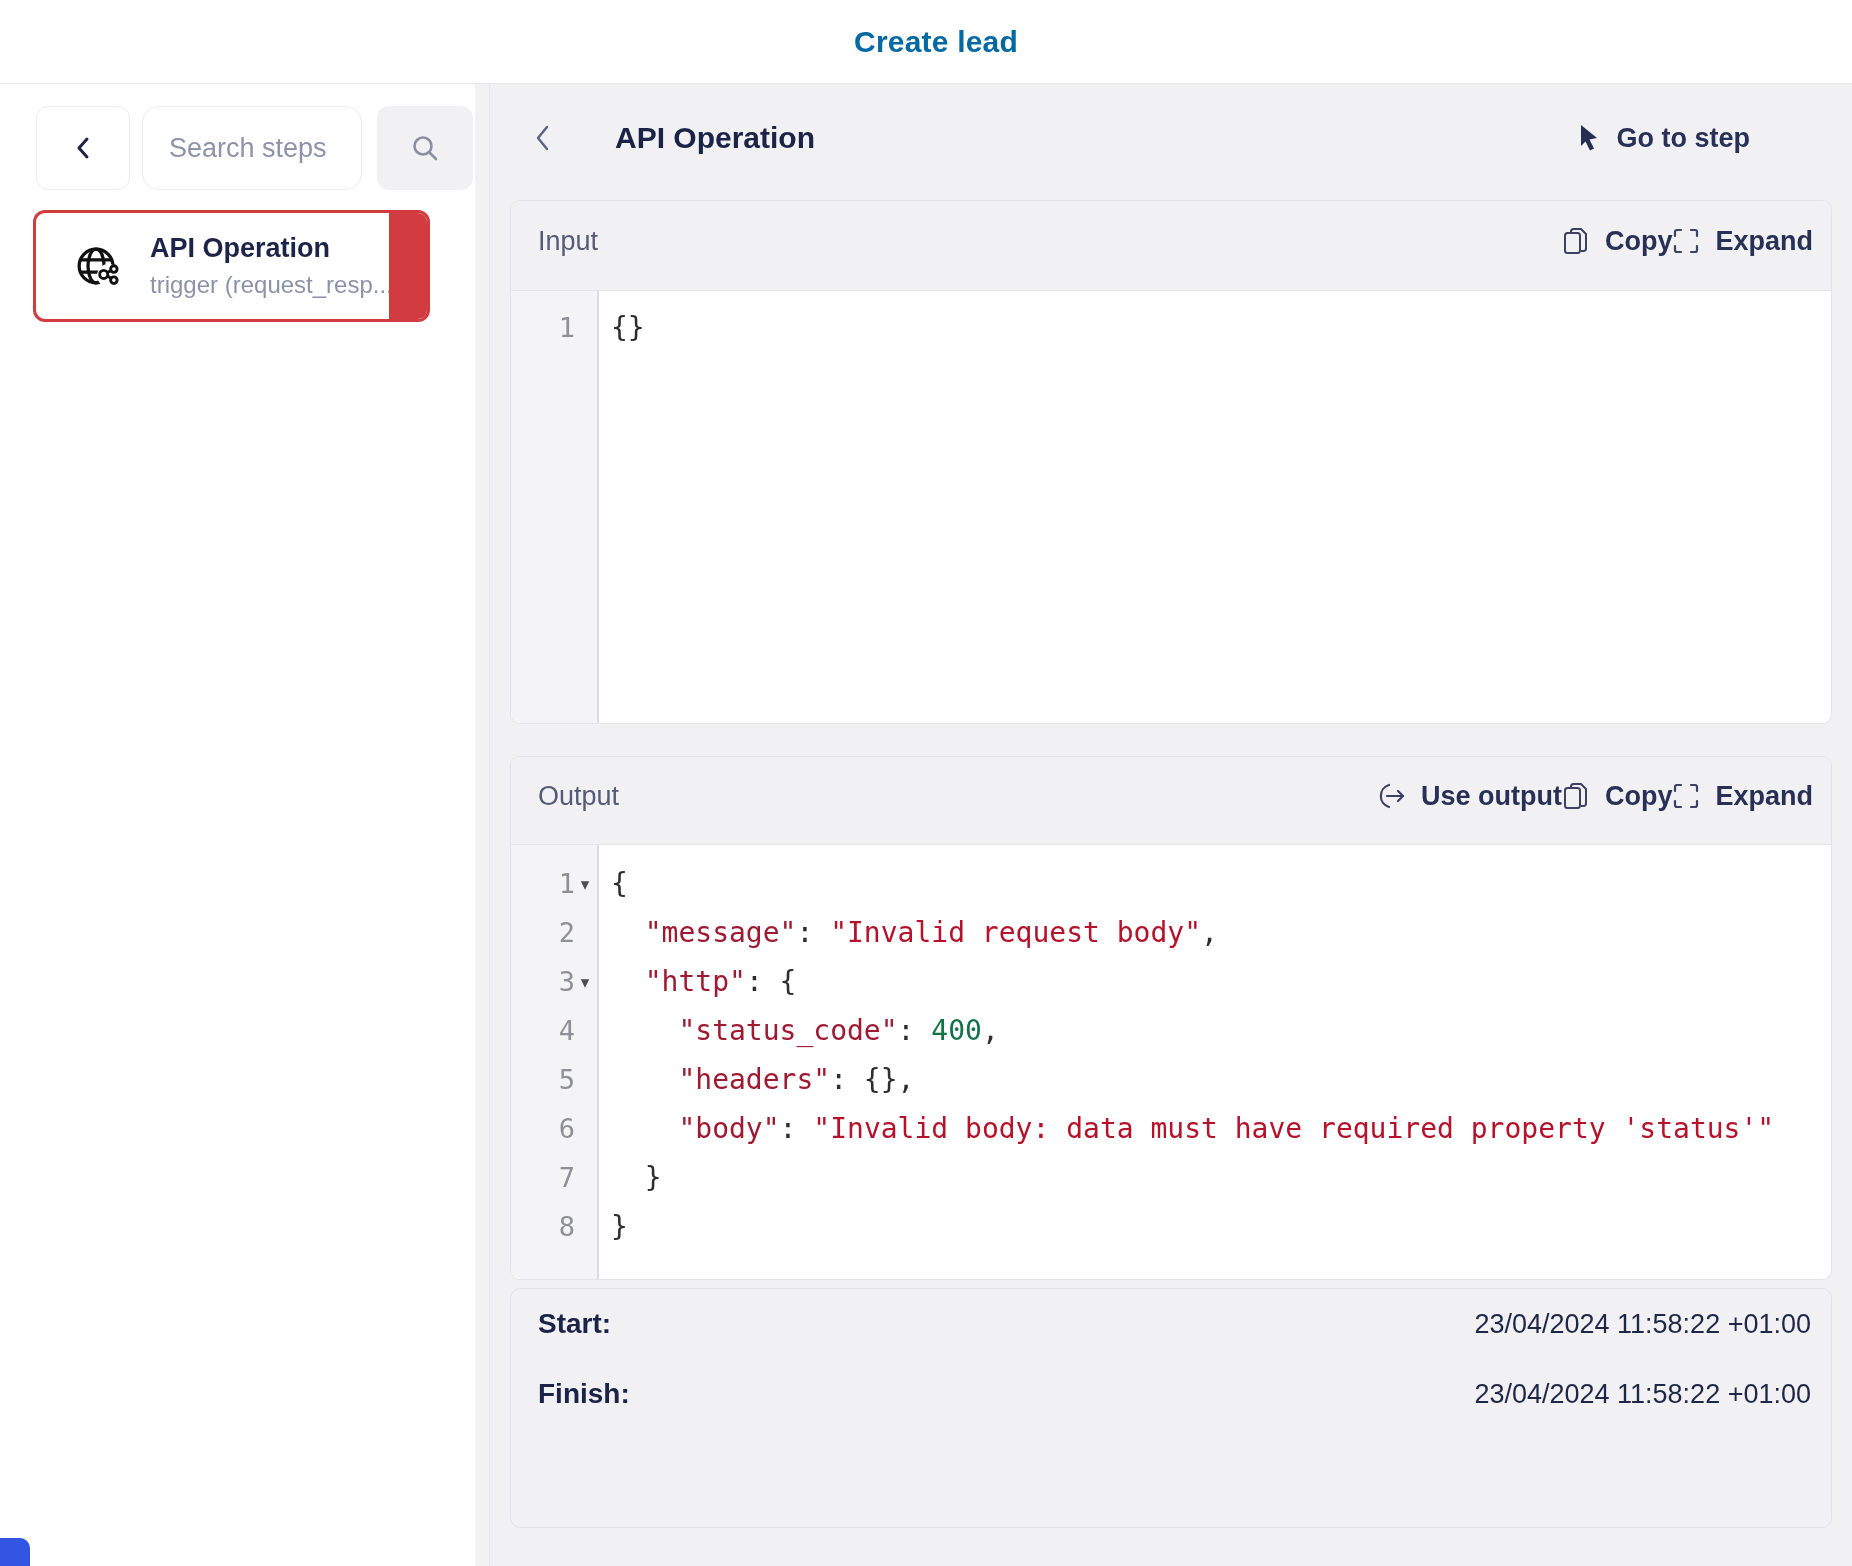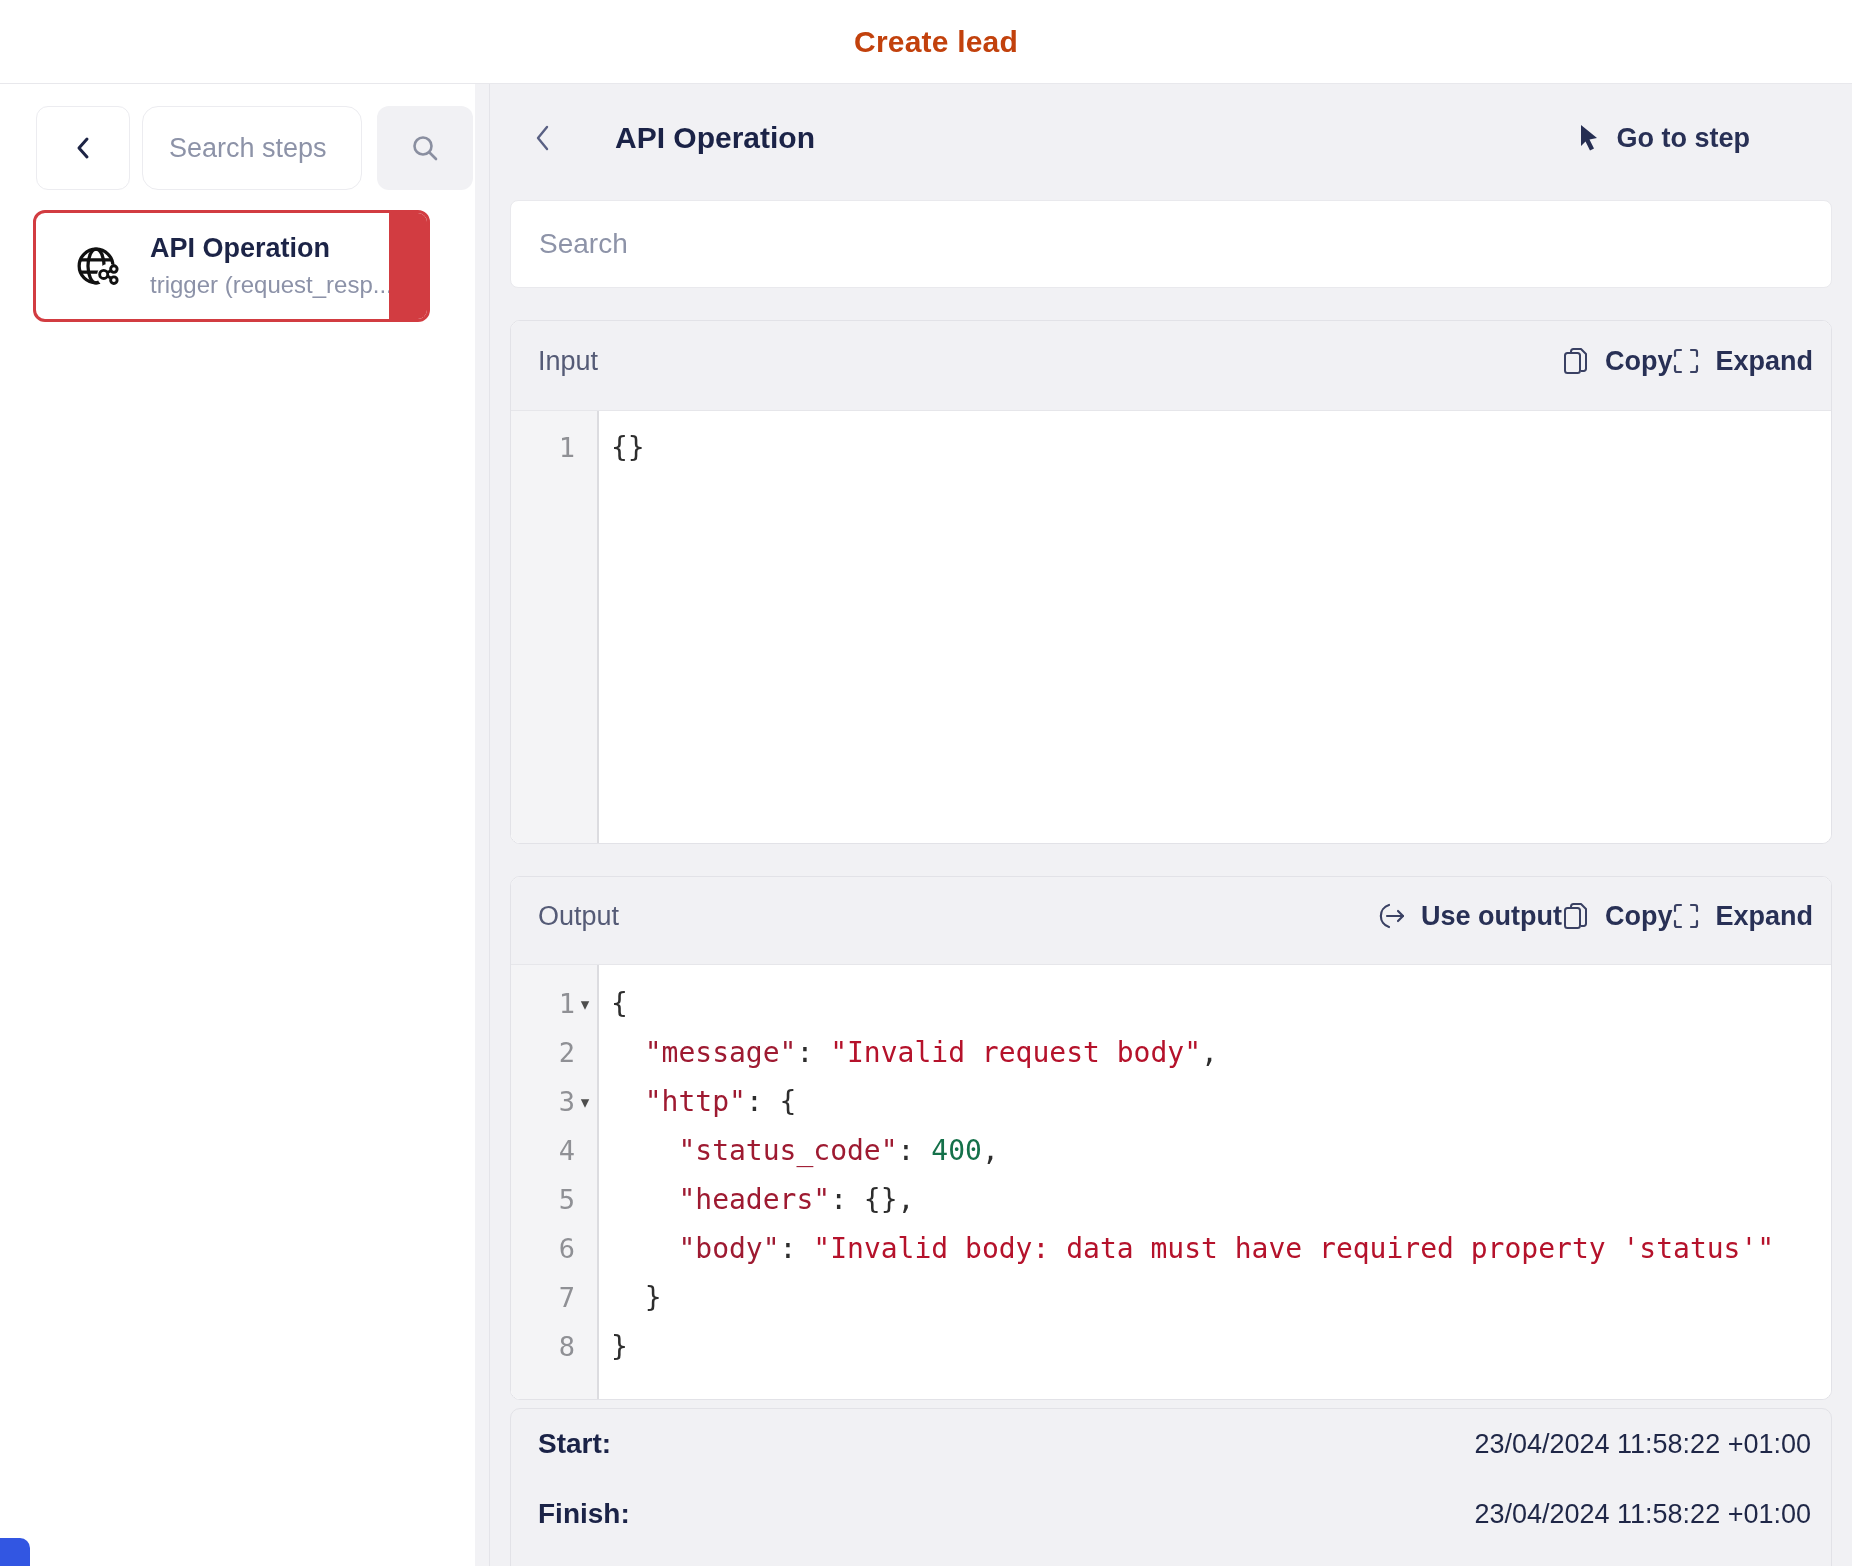--- a/index.html
+++ b/index.html
@@ -20,21 +20,21 @@
   }
   *{box-sizing:border-box;margin:0;padding:0;}
   html,body{width:1852px;height:1566px;overflow:hidden;}
   body{font-family:"Liberation Sans",sans-serif;background:#fff;color:var(--navy);}
   button{font-family:inherit;background:none;border:none;cursor:pointer;}
   input{font-family:inherit;outline:none;}
   input::placeholder{color:var(--placeholder);opacity:1;}
   svg{display:block;}
 
   .topbar{height:84px;display:flex;align-items:center;justify-content:center;background:#fff;border-bottom:1px solid #e8e8ec;}
-  .topbar-title{font-size:30px;font-weight:700;color:#c2410c;letter-spacing:.2px;margin-left:20px;}
+  .topbar-title{font-size:30px;font-weight:700;color:#0369a1;letter-spacing:.2px;margin-left:20px;}
 
   .layout{display:flex;height:1482px;}
 
   
   .sidebar{width:490px;flex:none;background:#fff;border-right:1px solid var(--border-soft);position:relative;overflow:hidden;}
   .sidebar-scroll-track{position:absolute;top:0;right:0;width:14px;height:100%;background:#f2f2f5;}
   .sidebar-toolbar{display:flex;align-items:center;margin:22px 0 0 36px;gap:12px;}
   .icon-btn{height:84px;border-radius:12px;display:flex;align-items:center;justify-content:center;}
   .back-btn{width:94px;background:#fff;border:1.5px solid #ececf0;}
   .sidebar-search{width:220px;height:84px;border:1.5px solid #ececf0;border-radius:16px;padding:0 10px 0 26px;font-size:27px;color:#333;background:#fff;}
@@ -161,21 +161,20 @@
       <button class="go-to-step">
         <span>
           <svg width="26" height="30" viewBox="0 0 26 30">
               <path d="M5 2 L21 15 L13.5 16.5 L18 25.5 L14 27.5 L9.5 18.5 L5 23 Z" fill="#262e52"></path>
             </svg>
         </span>
         <span>Go to step</span>
       </button>
     </div>
 
-    <input class="main-search" placeholder="Search" style="">
 
     <section class="panel">
       <div class="panel-head head-input">
         <span class="panel-label">Input</span>
         <div class="actions">
           <button class="action">
             <span>
               <svg width="28" height="30" viewBox="0 0 28 30">
                   <rect x="3" y="7" width="15" height="20" rx="2.5" fill="none" stroke="#3a4163" stroke-width="2"></rect>
                   <path d="M9 7 V5.5 A2.5 2.5 0 0 1 11.5 3 H19 l5 5 V22.5 A2.5 2.5 0 0 1 22 25 h-3" fill="none" stroke="#3a4163" stroke-width="2" stroke-linejoin="round"></path>

